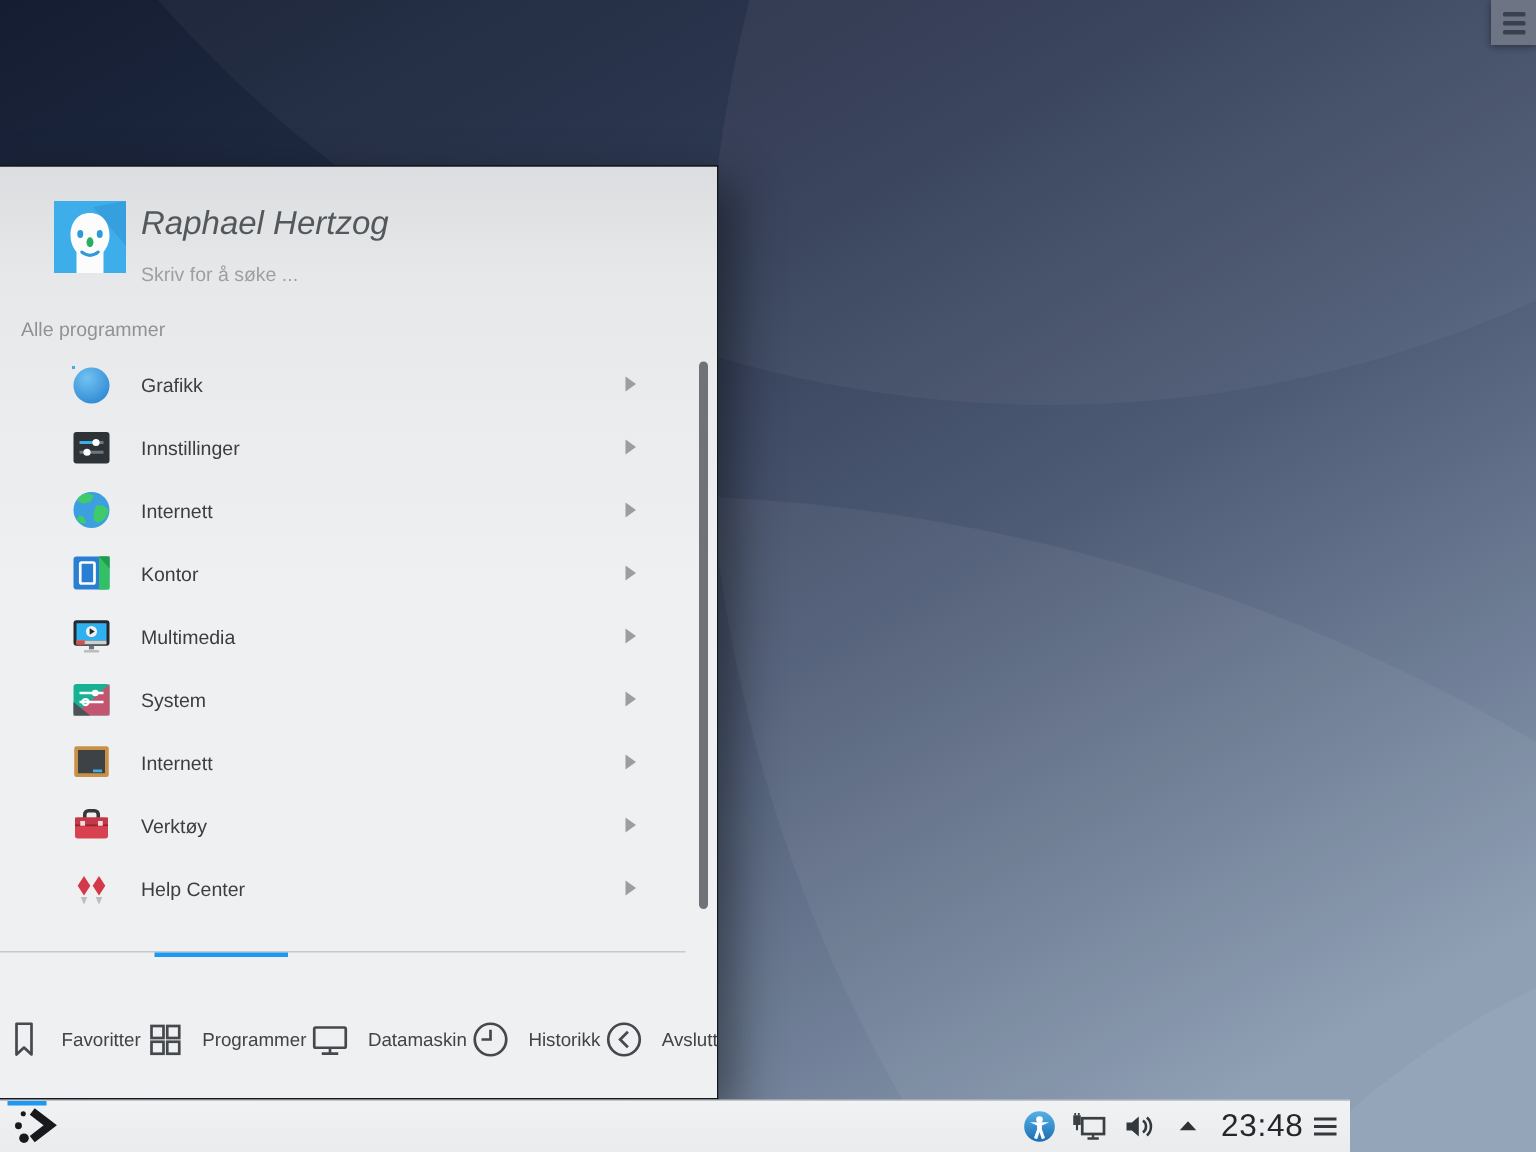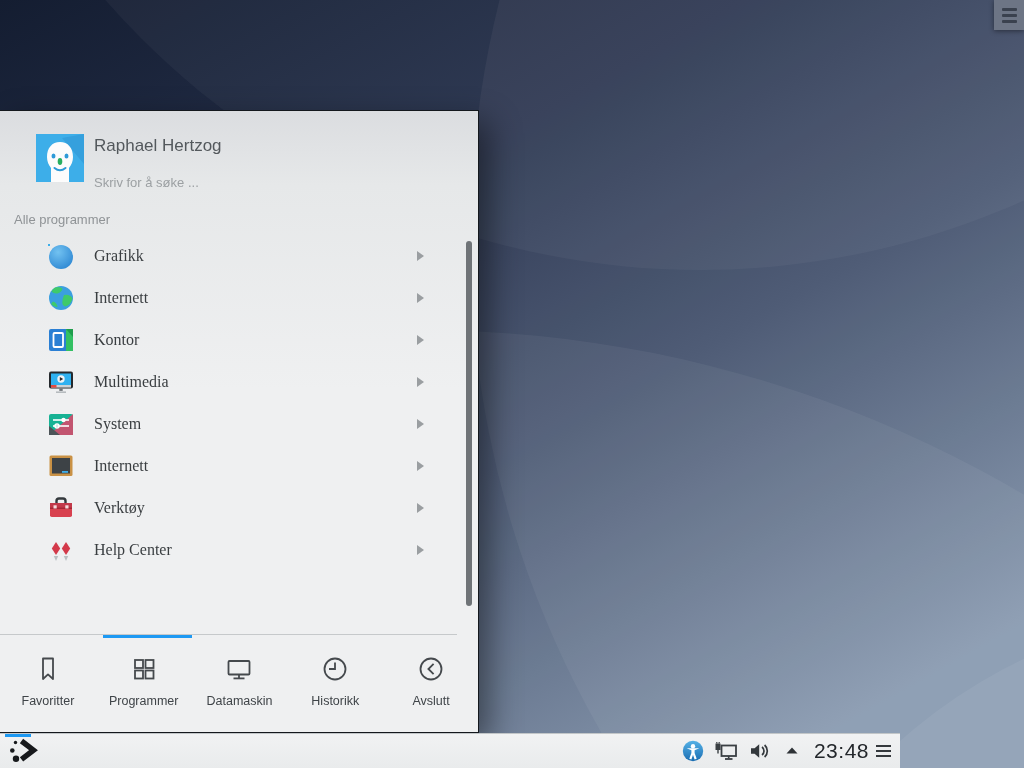--- a/index.html
+++ b/index.html
@@ -25,34 +25,34 @@
   .tray .ticon{width:24px;height:24px;display:flex;align-items:center;justify-content:center;cursor:pointer;}
   .clock{font-size:21px;color:#23272b;margin:0 7px 0 6px;letter-spacing:.5px;cursor:pointer;}
   .panel-menu{display:flex;flex-direction:column;gap:3px;margin-right:9px;cursor:pointer;}
   .panel-menu .bar{width:15px;height:2px;background:#35393d;}
   
   .popup{position:absolute;left:0;top:110px;width:479px;height:623px;box-sizing:border-box;
          background:linear-gradient(180deg,#dbdde0 0%,#e6e8e9 12%,#eff0f1 45%);
          border:1px solid #14181d;border-left:none;
          box-shadow:10px 12px 30px rgba(0,0,0,.45);}
   .avatar{position:absolute;left:36px;top:23px;width:48px;height:48px;cursor:pointer;}
-  .user-name{position:absolute;left:94px;top:25px;font-size:17px;color:#53585c;}
+  .user-name{position:absolute;left:94px;top:25px;font-size:22px;color:#53585c;font-style:italic;}
   .search-ph{position:absolute;left:94px;top:64px;font-size:13px;color:#9ca0a3;cursor:text;}
   .section-label{position:absolute;left:14px;top:101px;font-size:13px;color:#8f9396;}
   .app-list{position:absolute;left:0;top:116px;width:460px;height:407px;overflow:hidden;padding-top:8px;box-sizing:border-box;}
   .row{position:relative;height:42px;display:flex;align-items:center;cursor:pointer;}
   .row .cat-icon{margin-left:47px;width:28px;height:28px;flex:none;}
-  .row .label{margin-left:19px;font-size:16px;color:#3a3e41;font-family:Liberation Serif, serif;}
+  .row .label{margin-left:19px;font-size:13px;color:#3a3e41;}
   .row .arrow{position:absolute;left:417px;top:50%;margin-top:-5px;width:0;height:0;
               border-left:7px solid #9a9ea1;border-top:5px solid transparent;border-bottom:5px solid transparent;}
   .scrollbar{position:absolute;left:466px;top:130px;width:6px;height:365px;background:#6f7377;border-radius:3px;cursor:pointer;}
   .separator{position:absolute;left:0;top:523px;width:457px;height:1px;background:#c6c9cb;}
   .tab-indicator{position:absolute;left:103px;top:524px;width:89px;height:3px;background:#1d99f3;}
   .tabbar{position:absolute;left:0;top:527px;width:479px;height:95px;display:flex;}
-  .tab{flex:1;display:flex;flex-direction:column;align-items:center;padding-top:15px;gap:9px;cursor:pointer;}
+  .tab{flex:1;display:flex;flex-direction:row;align-items:center;padding-top:15px;gap:9px;cursor:pointer;}
   .tab .tlabel{font-size:12.5px;color:#3f4448;}
   .hidden-defs{position:absolute;width:0;height:0;overflow:hidden;}
 </style>
 </head>
 <body>
 
 <svg class="hidden-defs" xmlns="http://www.w3.org/2000/svg">
 <defs>
   <radialGradient id="gBlue" cx="38%" cy="30%" r="80%">
     <stop offset="0" stop-color="#72c2f1"></stop>
@@ -251,20 +251,27 @@
 
   <div class="app-list">
   <div class="row">
     <svg class="cat-icon">
           <use href="#ic-graphics"></use>
         </svg>
     <span class="label">Grafikk</span>
     <span class="arrow"></span>
   </div>
 
+  <div class="row">
+    <svg class="cat-icon">
+          <use href="#ic-settings"></use>
+        </svg>
+    <span class="label">Innstillinger</span>
+    <span class="arrow"></span>
+  </div>
 
   <div class="row">
     <svg class="cat-icon">
           <use href="#ic-internet"></use>
         </svg>
     <span class="label">Internett</span>
     <span class="arrow"></span>
   </div>
 
   <div class="row">

